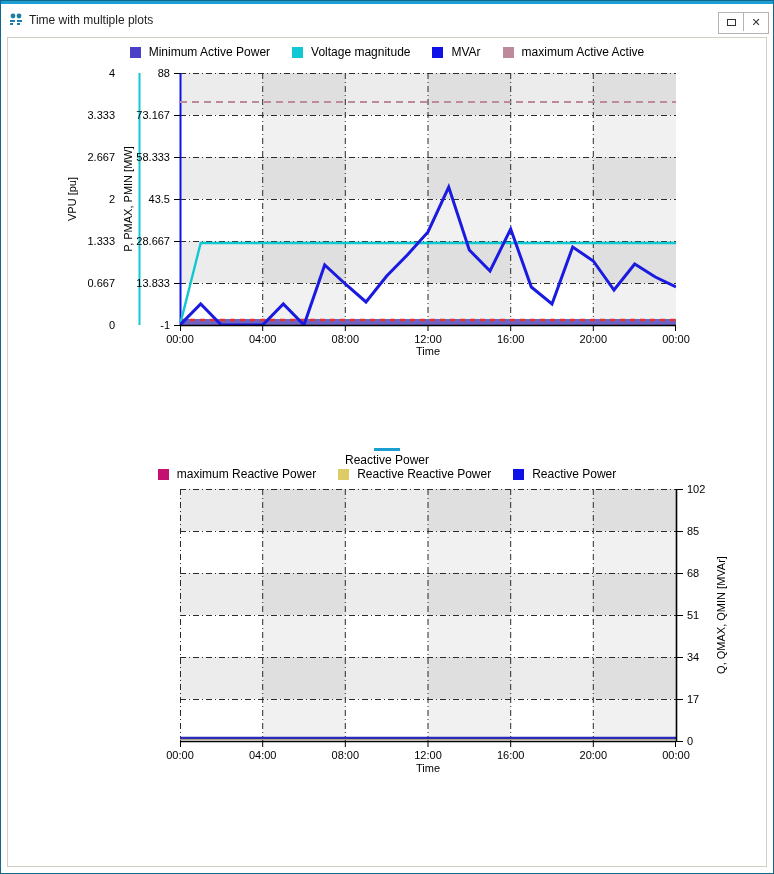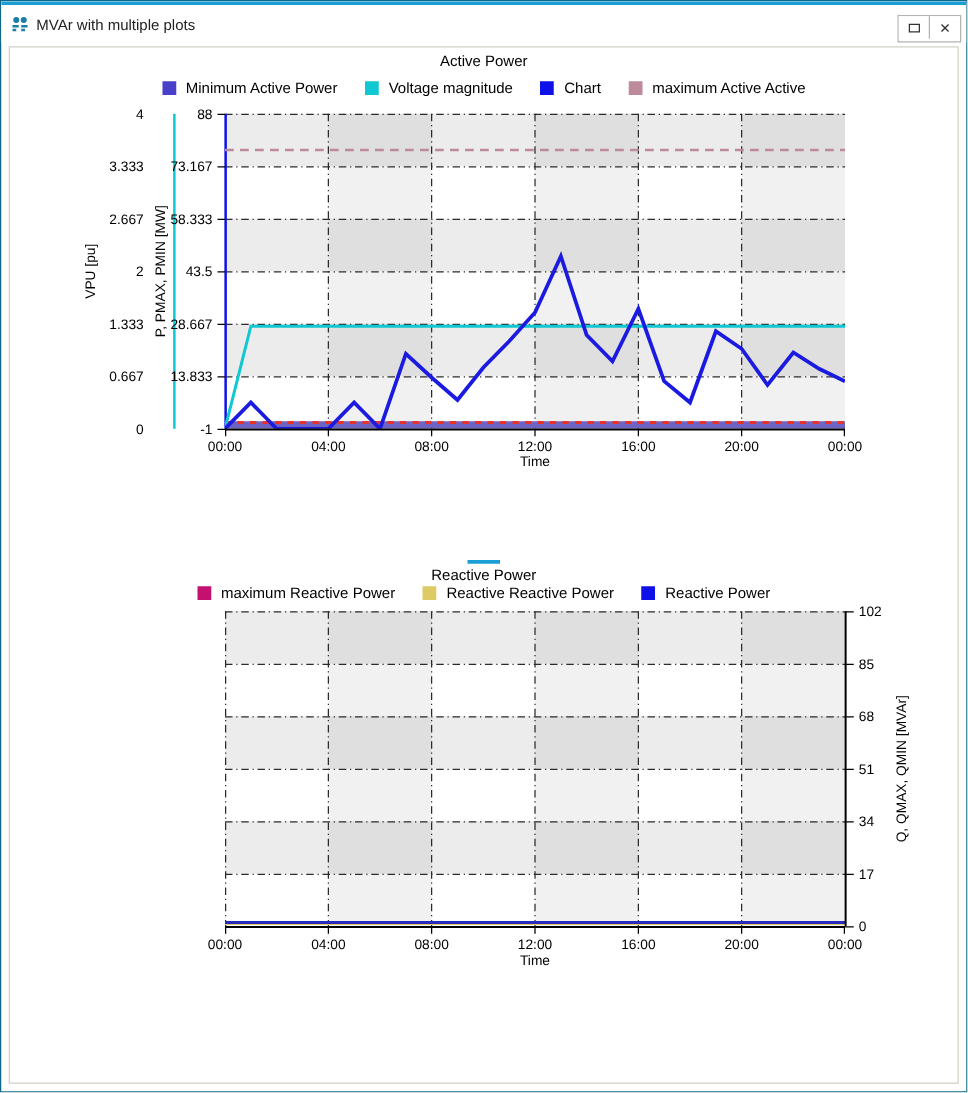--- a/index.html
+++ b/index.html
@@ -129,49 +129,48 @@
     <span class="tb-icon">
       <svg width="15" height="14" viewBox="0 0 15 14">
         <circle cx="4" cy="3" r="2.4" fill="#1a7fa8"></circle>
         <circle cx="10" cy="3" r="2.4" fill="#1a7fa8"></circle>
         <rect x="1" y="7" width="5" height="2" fill="#1a7fa8"></rect>
         <rect x="8" y="7" width="5" height="2" fill="#1a7fa8"></rect>
         <rect x="1" y="10" width="3" height="2" fill="#1a7fa8"></rect>
         <rect x="8" y="10" width="3" height="2" fill="#1a7fa8"></rect>
       </svg>
     </span>
-    <span class="tb-title">MVAr with multiple plots</span>
+    <span class="tb-title">Time with multiple plots</span>
     <div class="tb-buttons">
       <div class="tb-btn">
           <span class="box"></span>
         </div>
       <div class="tb-btn">
           <span>✕</span>
         </div>
     </div>
   </div>
 
   <div class="client">
 
     <div class="chart-block" style="top:0px;">
 
-      <div class="chart-title" style="margin-top:4px;">Active Power</div>
 
       <div class="legend" style="margin-top:7px;">
         <div class="legend-item">
           <span class="legend-sw" style="background:#4a3fc8"></span>
           <span>Minimum Active Power</span>
         </div>
         <div class="legend-item">
           <span class="legend-sw" style="background:#0fc8d2"></span>
           <span>Voltage magnitude</span>
         </div>
         <div class="legend-item">
           <span class="legend-sw" style="background:#0f12e8"></span>
-          <span>Chart</span>
+          <span>MVAr</span>
         </div>
         <div class="legend-item">
           <span class="legend-sw" style="background:#bc8a9a"></span>
           <span>maximum Active Active</span>
         </div>
       </div>
 
       <div class="plot-wrap" style="margin-top:6px;">
         <svg class="plot-svg" width="758" height="290" viewBox="0 0 758 290">
           <defs>

